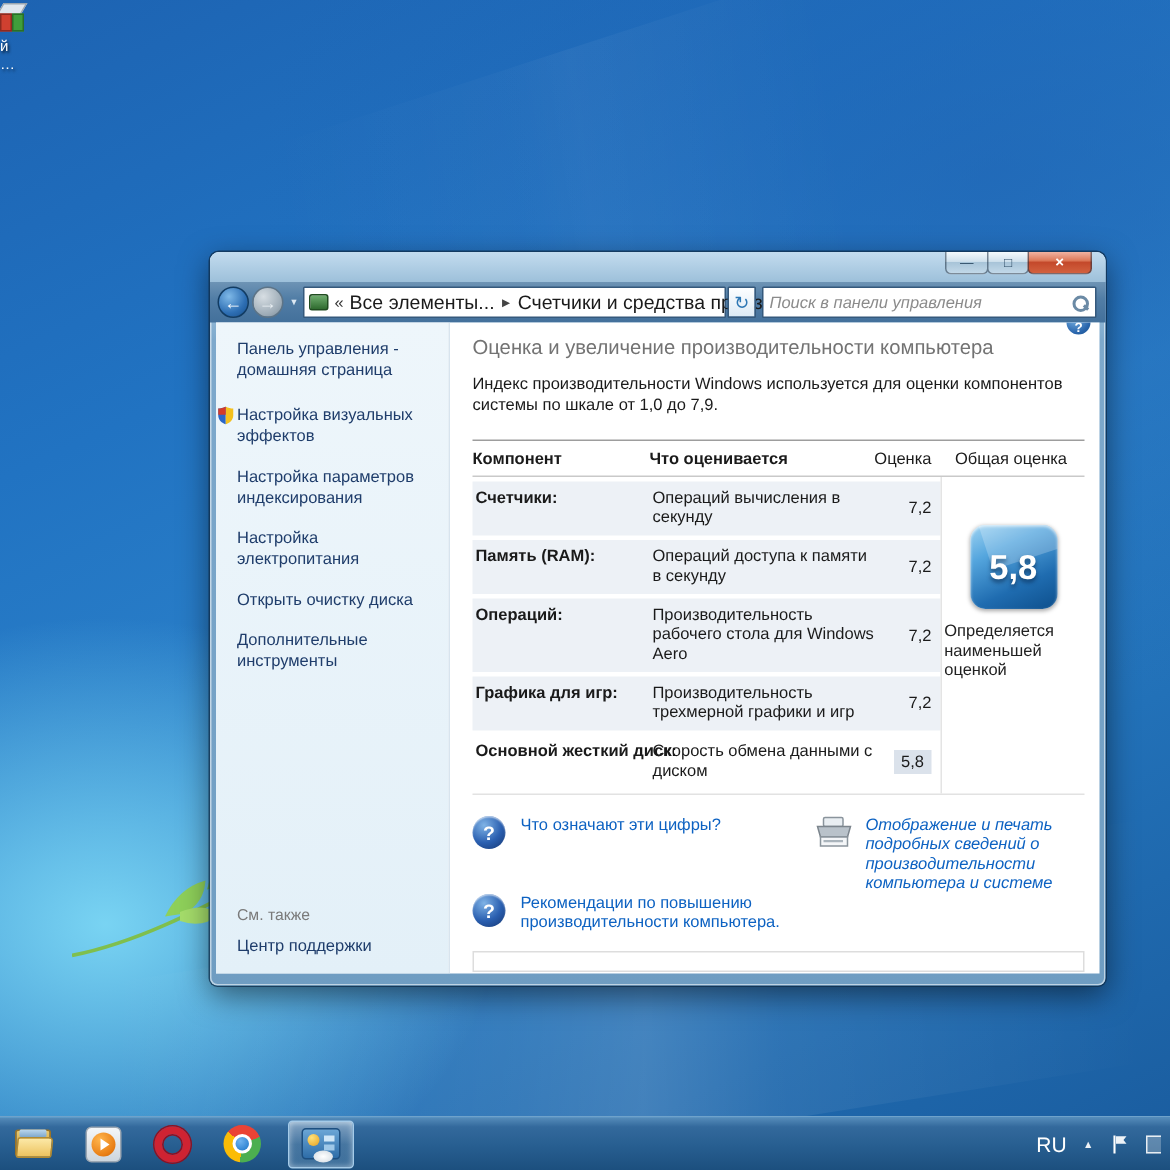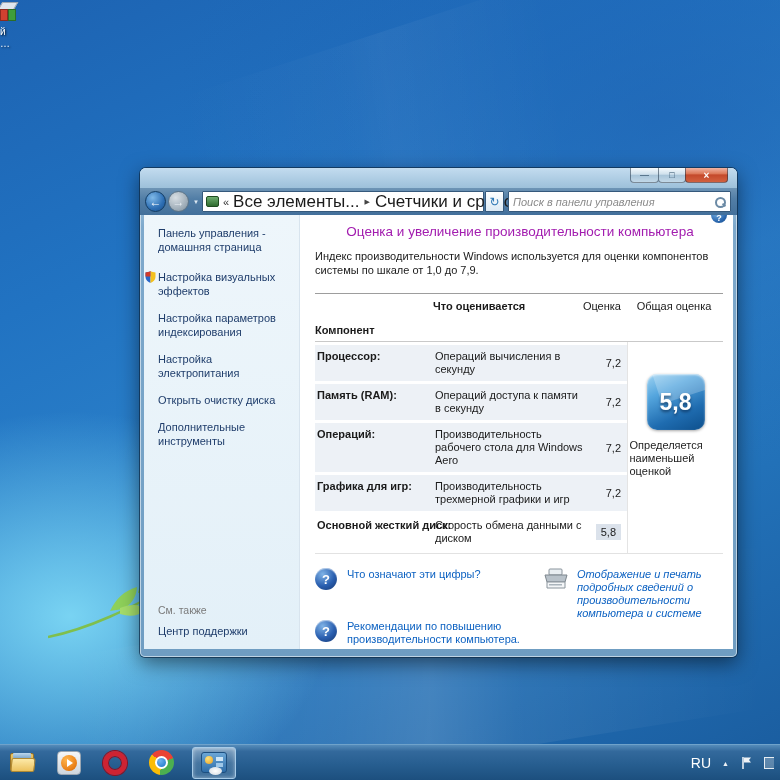--- a/index.html
+++ b/index.html
@@ -49,21 +49,21 @@
   
   .navbar { position:absolute; top:20px; left:0; right:0; height:27px;
     background:linear-gradient(#6e94b5 0%,#527ea6 40%,#43709b 100%); display:flex; align-items:center; }
   .nav-circle { width:21px; height:21px; border-radius:50%; display:flex; align-items:center; justify-content:center;
     font-size:12px; font-weight:bold; margin-left:5px; }
   .nav-back { background:radial-gradient(circle at 35% 30%, #7fb9e8, #2e6fb4 60%, #174e8a); color:#fff; border:1px solid #123c63; }
   .nav-fwd { background:radial-gradient(circle at 35% 30%, #d7dee3, #9fadb8 65%, #7c8c98); color:#e8eef2; border:1px solid #5d7487; margin-left:2px; }
   .nav-drop { color:#dce8f2; font-size:6px; margin:0 3px 0 4px; }
   .addressbar { display:flex; align-items:center; height:21px; width:282px; background:#fff; border:1px solid #35597c; border-radius:1px; padding:0 3px; }
   .addr-icon { width:13px; height:11px; border-radius:2px; background:linear-gradient(#6fae6f,#2f6b2f); border:1px solid #204c20; margin-right:4px; flex:none; }
-  .crumb { font-size:17px; color:#1a1a1a; white-space:nowrap; }
+  .crumb { font-size:13px; color:#1a1a1a; white-space:nowrap; }
   .crumb-sep { font-size:7px; color:#444; margin:0 5px; }
   .crumb-collapse { font-size:11px; color:#333; margin-right:4px; }
   .addr-drop { margin-left:auto; font-size:6px; color:#333; padding:0 2px; }
   .refresh-btn { width:19px; height:21px; margin-left:1px; border:1px solid #35597c; border-radius:1px;
     background:linear-gradient(#fdfeff,#dceaf5); color:#2d77b4; font-size:12px; display:flex; align-items:center; justify-content:center; }
   .searchbox { display:flex; align-items:center; height:21px; width:223px; margin-left:4px; background:#fff; border:1px solid #35597c; border-radius:1px; padding:0 4px; }
   .search-input { border:none; outline:none; flex:1; font-size:11px; font-family:"Liberation Sans",sans-serif; color:#333; background:transparent; }
   .search-input::placeholder { color:#8b8b8b; font-style:italic; }
   .mag { position:relative; width:12px; height:12px; flex:none; }
   .mag::before { content:""; position:absolute; left:1px; top:1px; width:7px; height:7px; border:2px solid #6b8aa5; border-radius:50%; }
@@ -81,27 +81,27 @@
   .side-shield { position:absolute; left:-13px; top:1px; }
   .sidebar-bottom { margin-top:auto; }
   .see-also { color:#7a7a7a; font-size:10.5px; margin-bottom:9px; }
   .support-link { color:#1f3d6b; font-size:11px; cursor:pointer; }
 
   
   .main { flex:1; position:relative; padding:9px 10px 0 15px; font-size:11px; color:#1a1a1a; }
   .help-circle { position:absolute; top:-8px; right:8px; width:16px; height:16px; border-radius:50%;
     background:radial-gradient(circle at 35% 30%, #7fb9e8, #2a66ad 65%, #174e8a); color:#fff; font-size:9px; font-weight:bold;
     display:flex; align-items:flex-end; justify-content:center; }
-  .page-title { color:#a21caf; font-size:13.5px; margin-bottom:10px;text-align:center; }
+  .page-title { color:#737373; font-size:13.5px; margin-bottom:10px; }
   .intro { width:398px; line-height:14px; margin-bottom:16px; }
 
   
   .perf-table { width:408px; }
   .thead { display:flex; border-top:1px solid #9d9d9d; border-bottom:1px solid #c9c9c9; padding:6px 0 5px; }
-  .th1 { width:118px; font-weight:bold;margin-top:24px; }
+  .th1 { width:118px; font-weight:bold; }
   .th2 { width:146px;font-weight:bold; }
   .th3 { width:46px; text-align:right; padding-right:4px; }
   .th4 { flex:1; text-align:center; }
   .tbody { display:flex; border-bottom:1px solid #e2e2e2; }
   .rows { width:312px; padding-top:3px; }
   .trow { display:grid; grid-template-columns:118px 148px 1fr; background:#edf1f6; margin-bottom:3px; padding:5px 0 5px 2px; }
   .trow.last { background:#fff; }
   .c1 { font-weight:bold; white-space:nowrap; }
   .c2 { line-height:13px; }
   .c3 { align-self:center; justify-self:end; padding-right:6px; }
@@ -265,21 +265,21 @@
         <div class="perf-table">
           <div class="thead">
             <div class="th1">Компонент</div>
             <div class="th2">Что оценивается</div>
             <div class="th3">Оценка</div>
             <div class="th4">Общая оценка</div>
           </div>
           <div class="tbody">
             <div class="rows">
               <div class="trow">
-                <div class="c1">Процессор:</div>
+                <div class="c1">Счетчики:</div>
                 <div class="c2">Операций вычисления в секунду</div>
                 <div class="c3"><span>7,2</span></div>
               </div>
               <div class="trow">
                 <div class="c1">Память (RAM):</div>
                 <div class="c2">Операций доступа к памяти в секунду</div>
                 <div class="c3"><span>7,2</span></div>
               </div>
               <div class="trow">
                 <div class="c1">Операций:</div>

